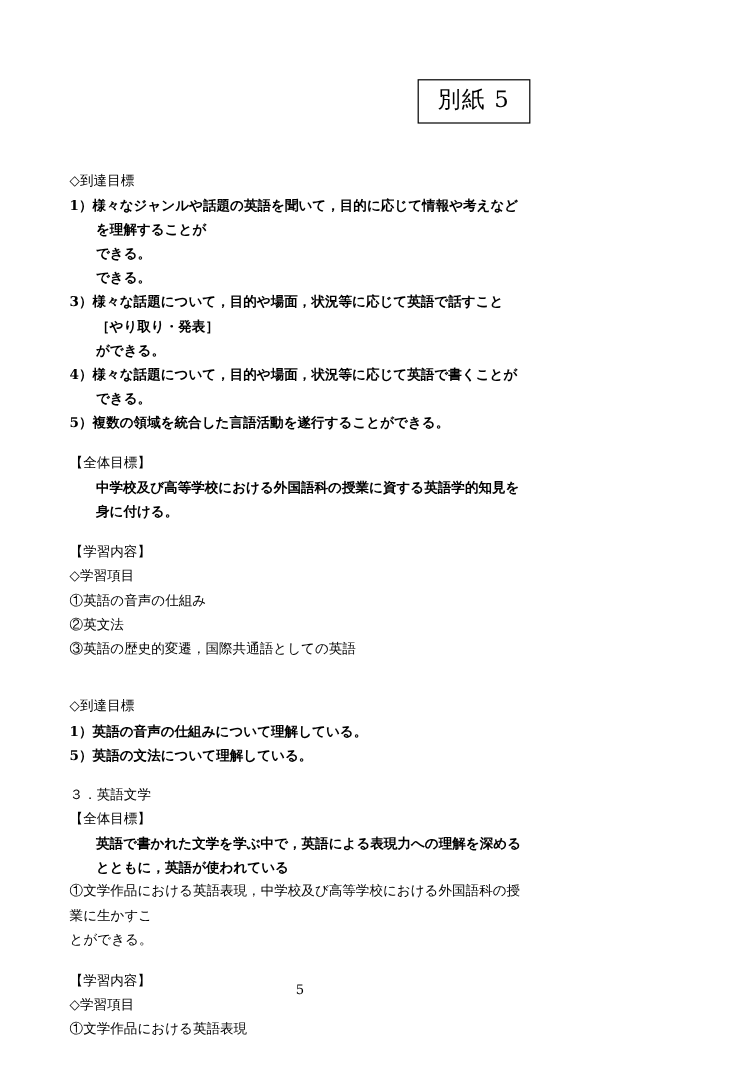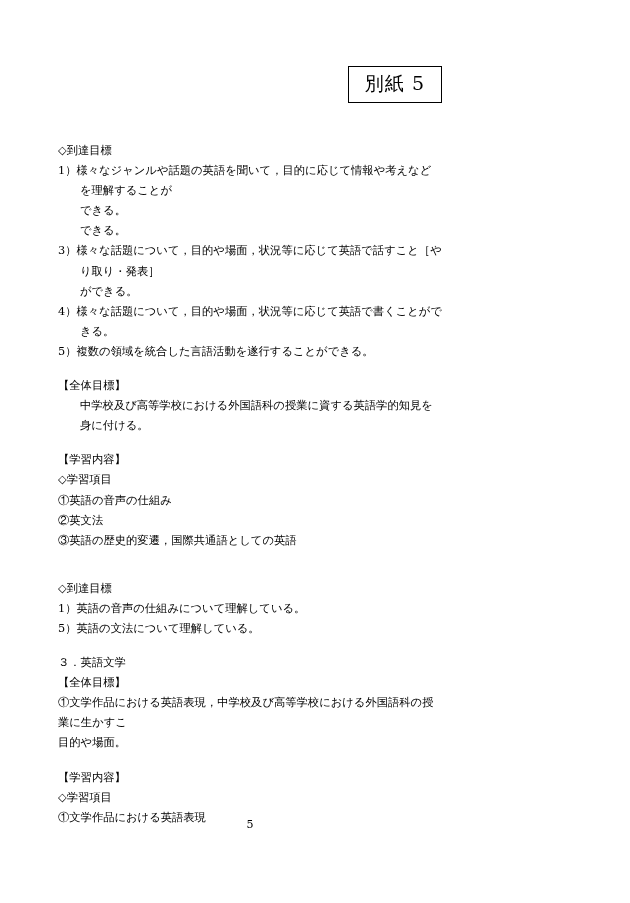--- a/index.html
+++ b/index.html
@@ -44,23 +44,25 @@
     line-height: 1.78;
     font-family: "DejaVu Serif", serif;
   }
   .line {
     white-space: pre-wrap;
   }
   .ind0 { text-indent: 0; }
   .hang {
     padding-left: 22px;
     text-indent: -22px;
+    font-weight: bold;
   }
   .indent-body {
     padding-left: 22px;
+    font-weight: bold;
   }
   .blank {
     height: 14px;
   }
   .blank-lg {
     height: 28px;
   }
   .page-number {
     position: absolute;
     left: 0;
@@ -106,22 +108,23 @@
     <div class="blank-lg"></div>
 
     <div class="line ind0">◇到達目標</div>
     <div class="line hang">1）英語の音声の仕組みについて理解している。</div>
     <div class="line hang">5）英語の文法について理解している。</div>
 
     <div class="blank"></div>
 
     <div class="line ind0">３．英語文学</div>
     <div class="line ind0">【全体目標】</div>
+    <div class="line indent-body">英語で書かれた文学を学ぶ中で，英語による表現力への理解を深めるとともに，英語が使われている</div>
     <div class="line ind0">①文学作品における英語表現，中学校及び高等学校における外国語科の授業に生かすこ</div>
-    <div class="line ind0">目的や場面。</div>
+    <div class="line ind0">とができる。</div>
 
     <div class="blank"></div>
 
     <div class="line ind0">【学習内容】</div>
     <div class="line ind0">◇学習項目</div>
     <div class="line ind0">①文学作品における英語表現</div>
   </div>
 
   <div class="page-number">5</div>
 </div>

